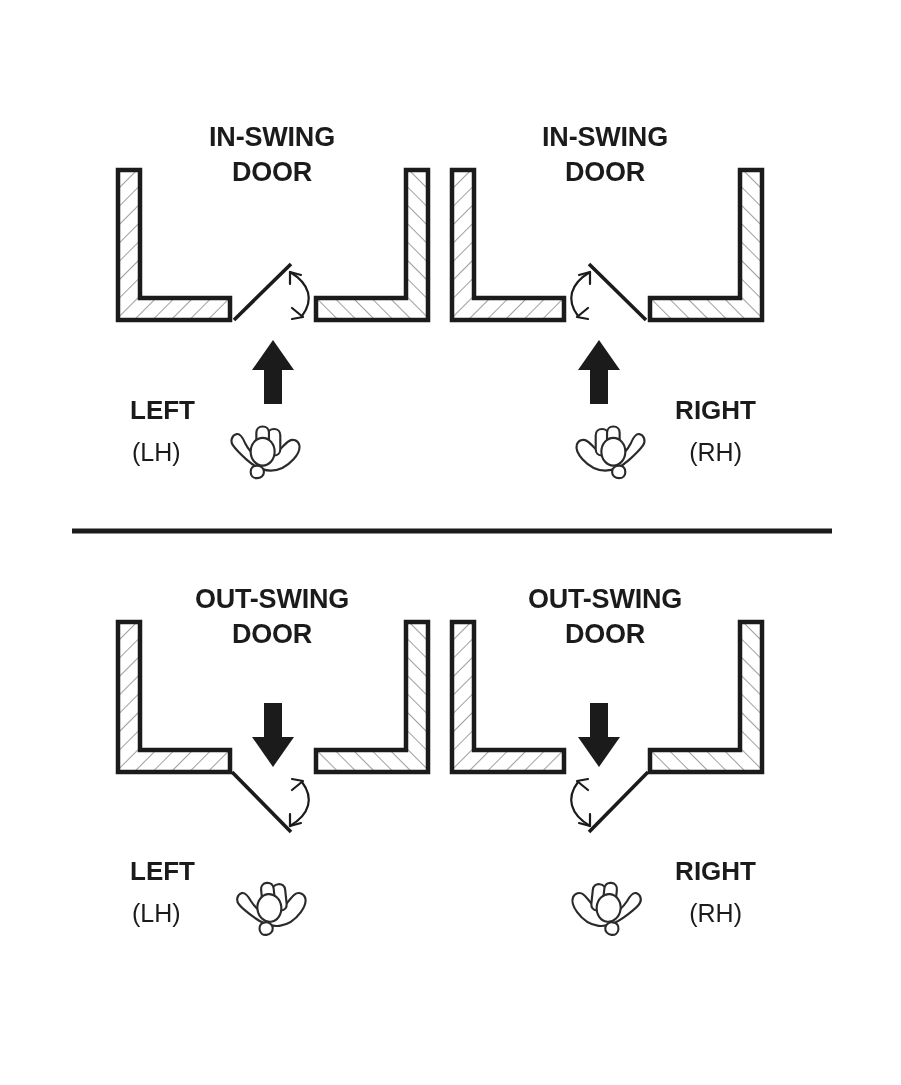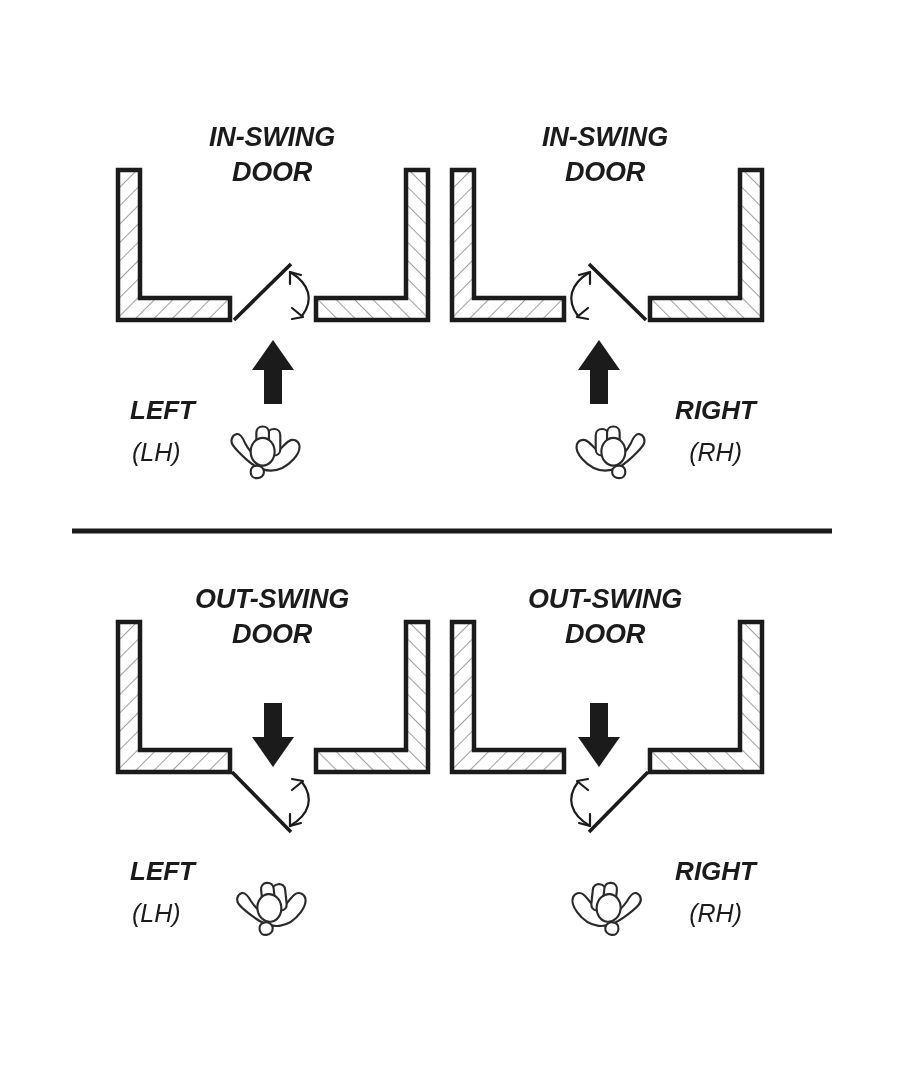--- a/index.html
+++ b/index.html
@@ -13,21 +13,20 @@
     height: 1085px;
     font-family: "Liberation Sans", sans-serif;
     position: relative;
     overflow: hidden;
   }
   #diagram-root {
     position: absolute;
     top: 0; left: 0;
     width: 901px;
     height: 1085px;
-    font-style: italic;
   }
   svg.diagram {
     display: block;
     width: 901px;
     height: 1085px;
   }
   .title-text {
     font-family: "Liberation Sans", sans-serif;
     font-weight: bold;
     font-size: 27px;

